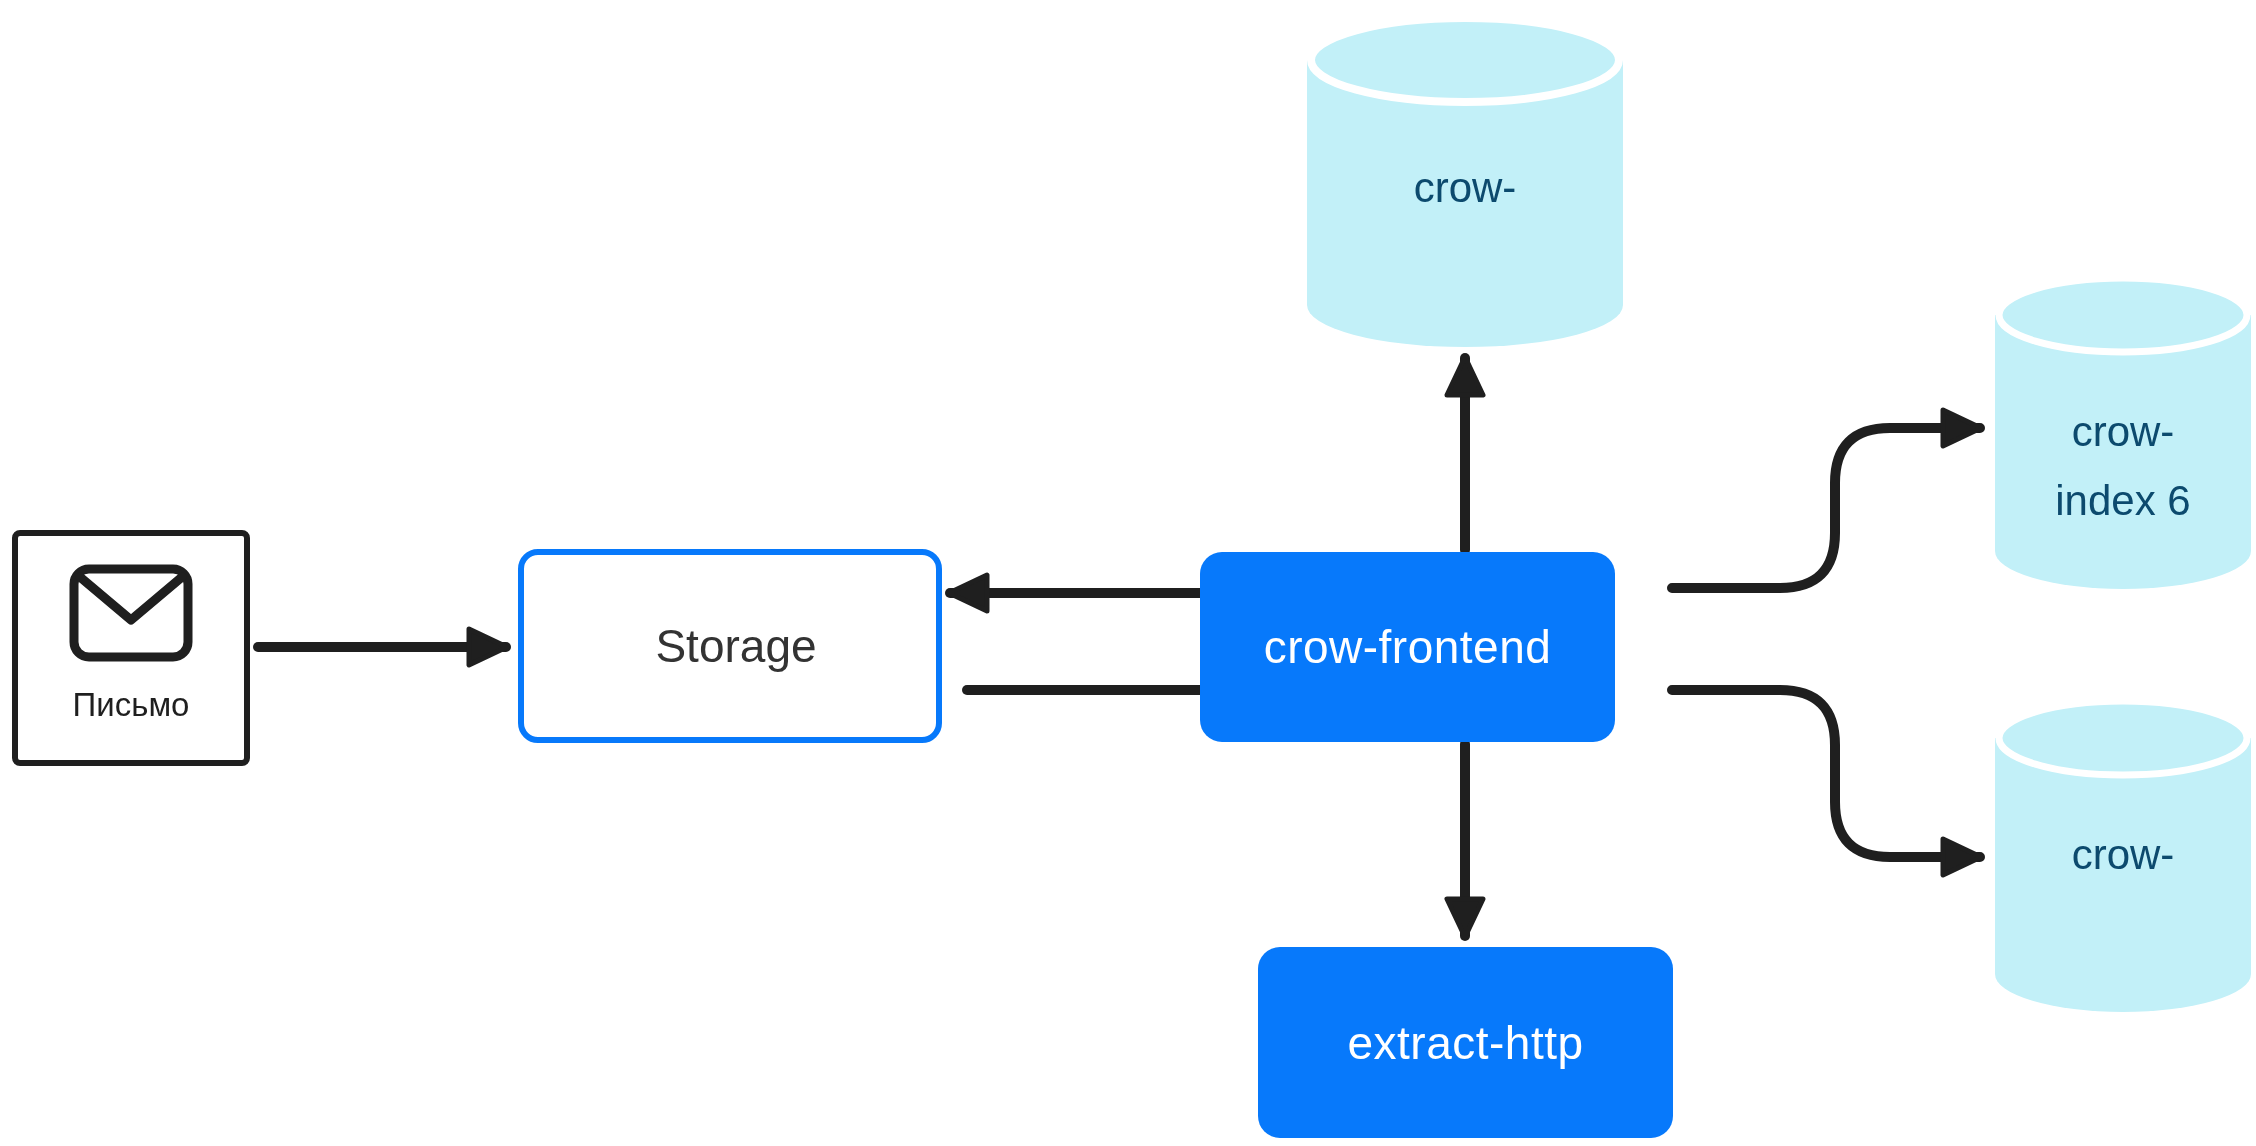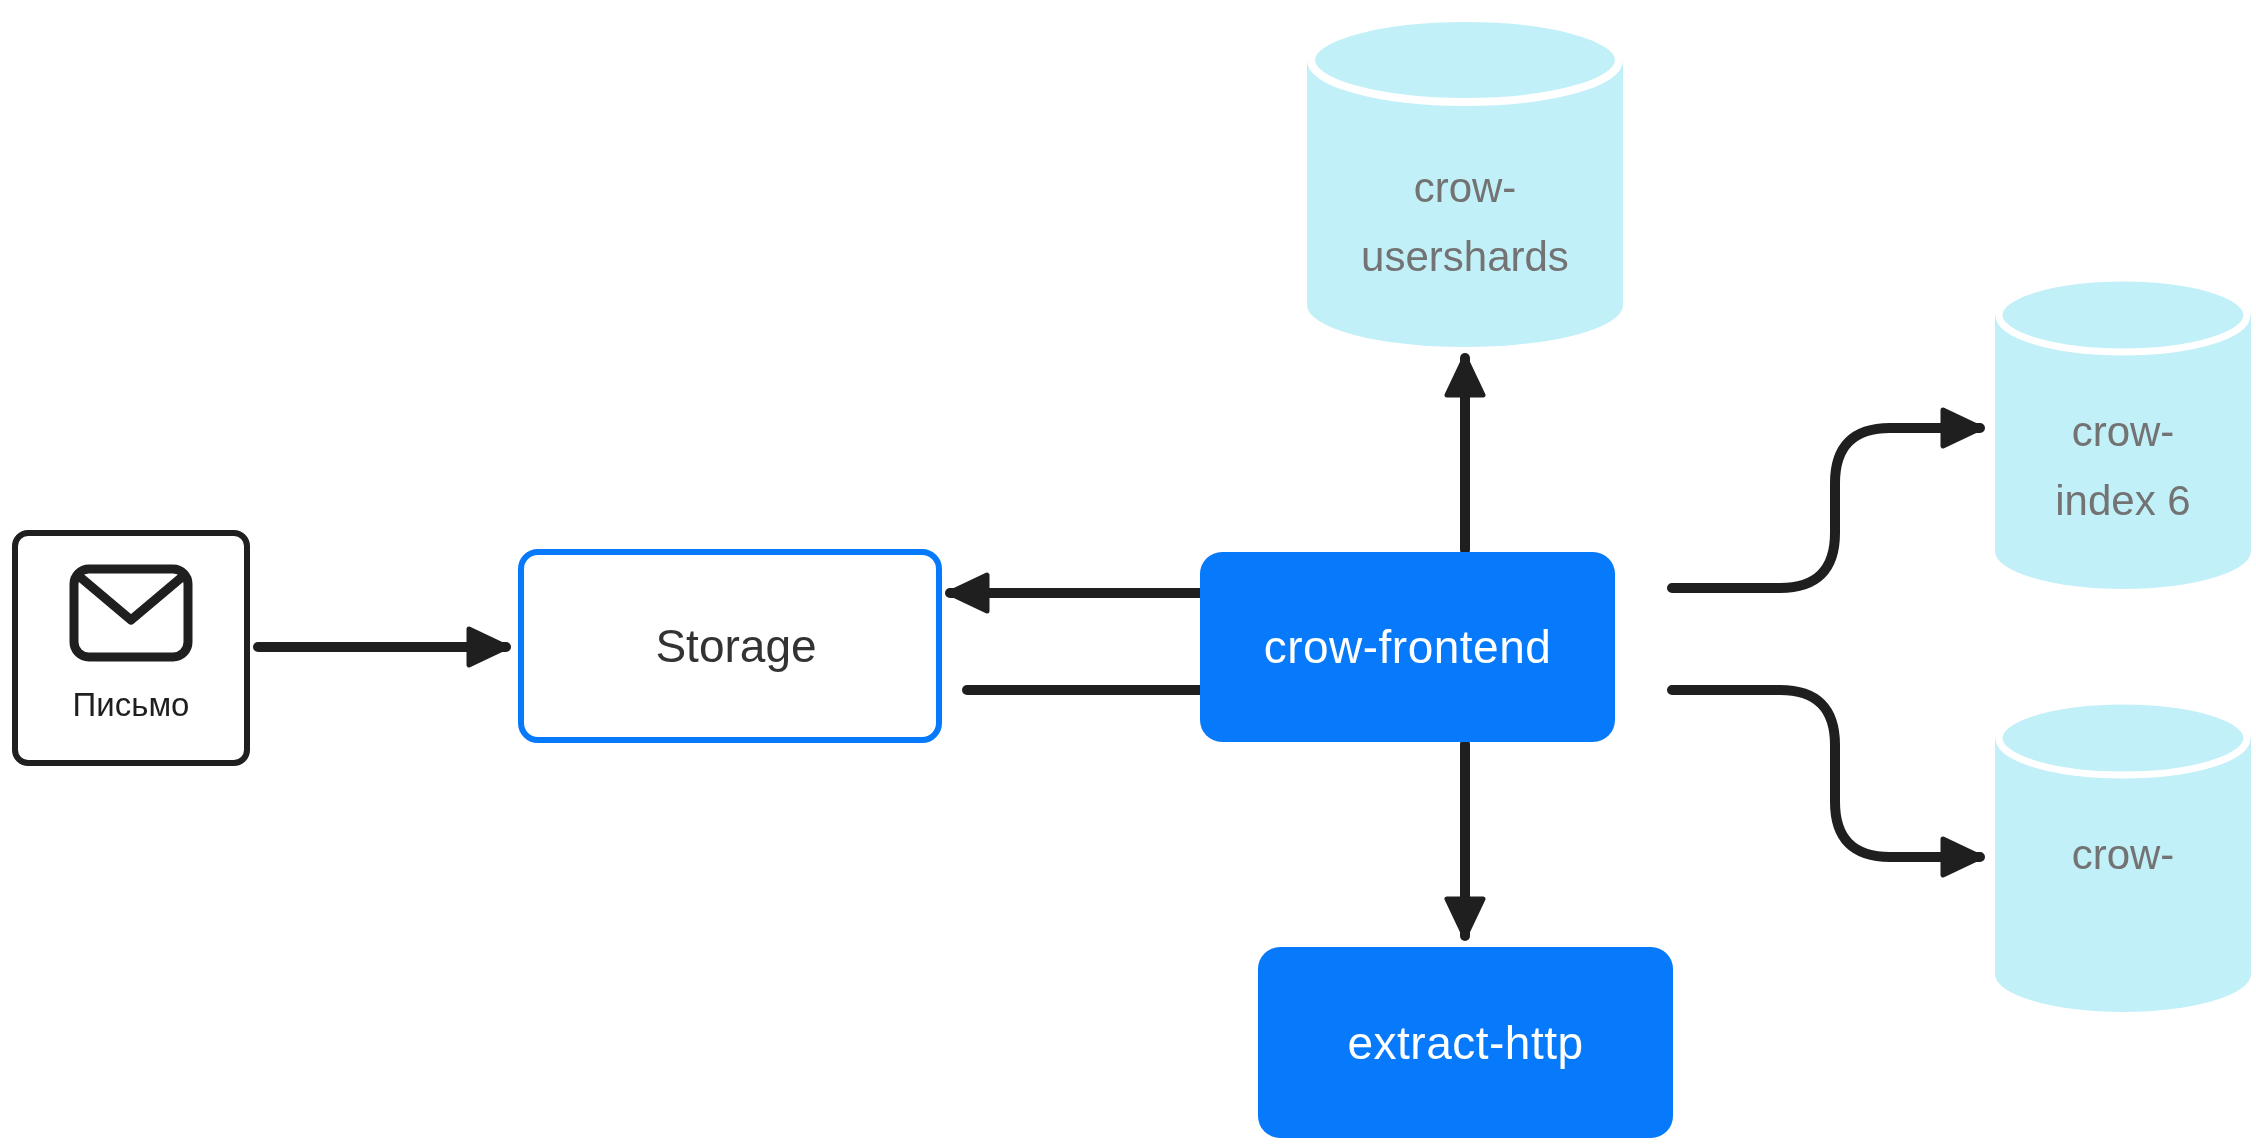--- a/index.html
+++ b/index.html
@@ -5,25 +5,25 @@
   html,body{margin:0;padding:0;background:#fff;}
   .stage{
     position:relative;width:2256px;height:1146px;background:#FFFFFF;overflow:hidden;
     font-family:"Liberation Sans","DejaVu Sans",sans-serif;
   }
   .edge-layer{position:absolute;left:0;top:0;z-index:1;}
   .edge{stroke:#1F1F1F;stroke-width:10;fill:none;stroke-linecap:round;}
   .node{position:absolute;box-sizing:border-box;display:flex;align-items:center;justify-content:center;z-index:2;}
   .rect-solid{background:#0779FB;color:#FFFFFF;border-radius:22px;font-size:46px;letter-spacing:0.5px;}
   .rect-outline{background:#FFFFFF;border:6px solid #0779FB;border-radius:20px;color:#333333;font-size:46px;padding-left:12px;}
-  .letter-node{background:#FFFFFF;border:6px solid #1F1F1F;border-radius:16px;flex-direction:column;justify-content:flex-start;padding-top:28px;}
+  .letter-node{background:#FFFFFF;border:6px solid #1F1F1F;border-radius:8px;flex-direction:column;justify-content:flex-start;padding-top:28px;}
   .letter-label{margin-top:24px;font-size:33px;color:#1F1F1F;}
   .cyl{position:absolute;z-index:2;}
   .cyl svg{display:block;}
-  .cyl-label{position:absolute;left:0;right:0;text-align:center;font-size:42px;color:#737373;line-height:69px;}
+  .cyl-label{position:absolute;left:0;right:0;text-align:center;font-size:42px;color:#0c4a6e;line-height:69px;}
 </style>
 </head>
 <body>
 
 <div class="stage">
 
   <svg class="edge-layer" width="2256" height="1146" viewBox="0 0 2256 1146">
     <defs>
       <marker id="ah" markerUnits="userSpaceOnUse" markerWidth="48" markerHeight="48" viewBox="0 0 48 48" refX="42" refY="24" orient="auto">
         <path d="M5,6 L43,24 L5,42 Z" fill="#1F1F1F" stroke="#1F1F1F" stroke-width="5" stroke-linejoin="round"></path>
@@ -58,21 +58,20 @@
     <span>extract-http</span>
   </div>
 
   <div class="cyl" style="left:1307px;top:10px;width:316px;height:340px;">
     <svg width="316" height="340" viewBox="0 0 316 340">
       <path d="M0,50 L0,295 A158,42 0 0 0 316,295 L316,50 Z" fill="#C2F0F8"></path>
       <ellipse cx="158" cy="50" rx="154" ry="42" fill="#C2F0F8" stroke="#FFFFFF" stroke-width="8"></ellipse>
     </svg>
     <div class="cyl-label" style="top:143px;">
       <div>crow-</div>
-      <div>usershards</div>
     </div>
   </div>
 
   <div class="cyl" style="left:1995px;top:275px;width:256px;height:315px;">
     <svg width="256" height="315" viewBox="0 0 256 315">
       <path d="M0,40 L0,276 A128,38 0 0 0 256,276 L256,40 Z" fill="#C2F0F8"></path>
       <ellipse cx="128" cy="40" rx="124" ry="37" fill="#C2F0F8" stroke="#FFFFFF" stroke-width="7"></ellipse>
     </svg>
     <div class="cyl-label" style="top:122px;">
       <div>crow-</div>

